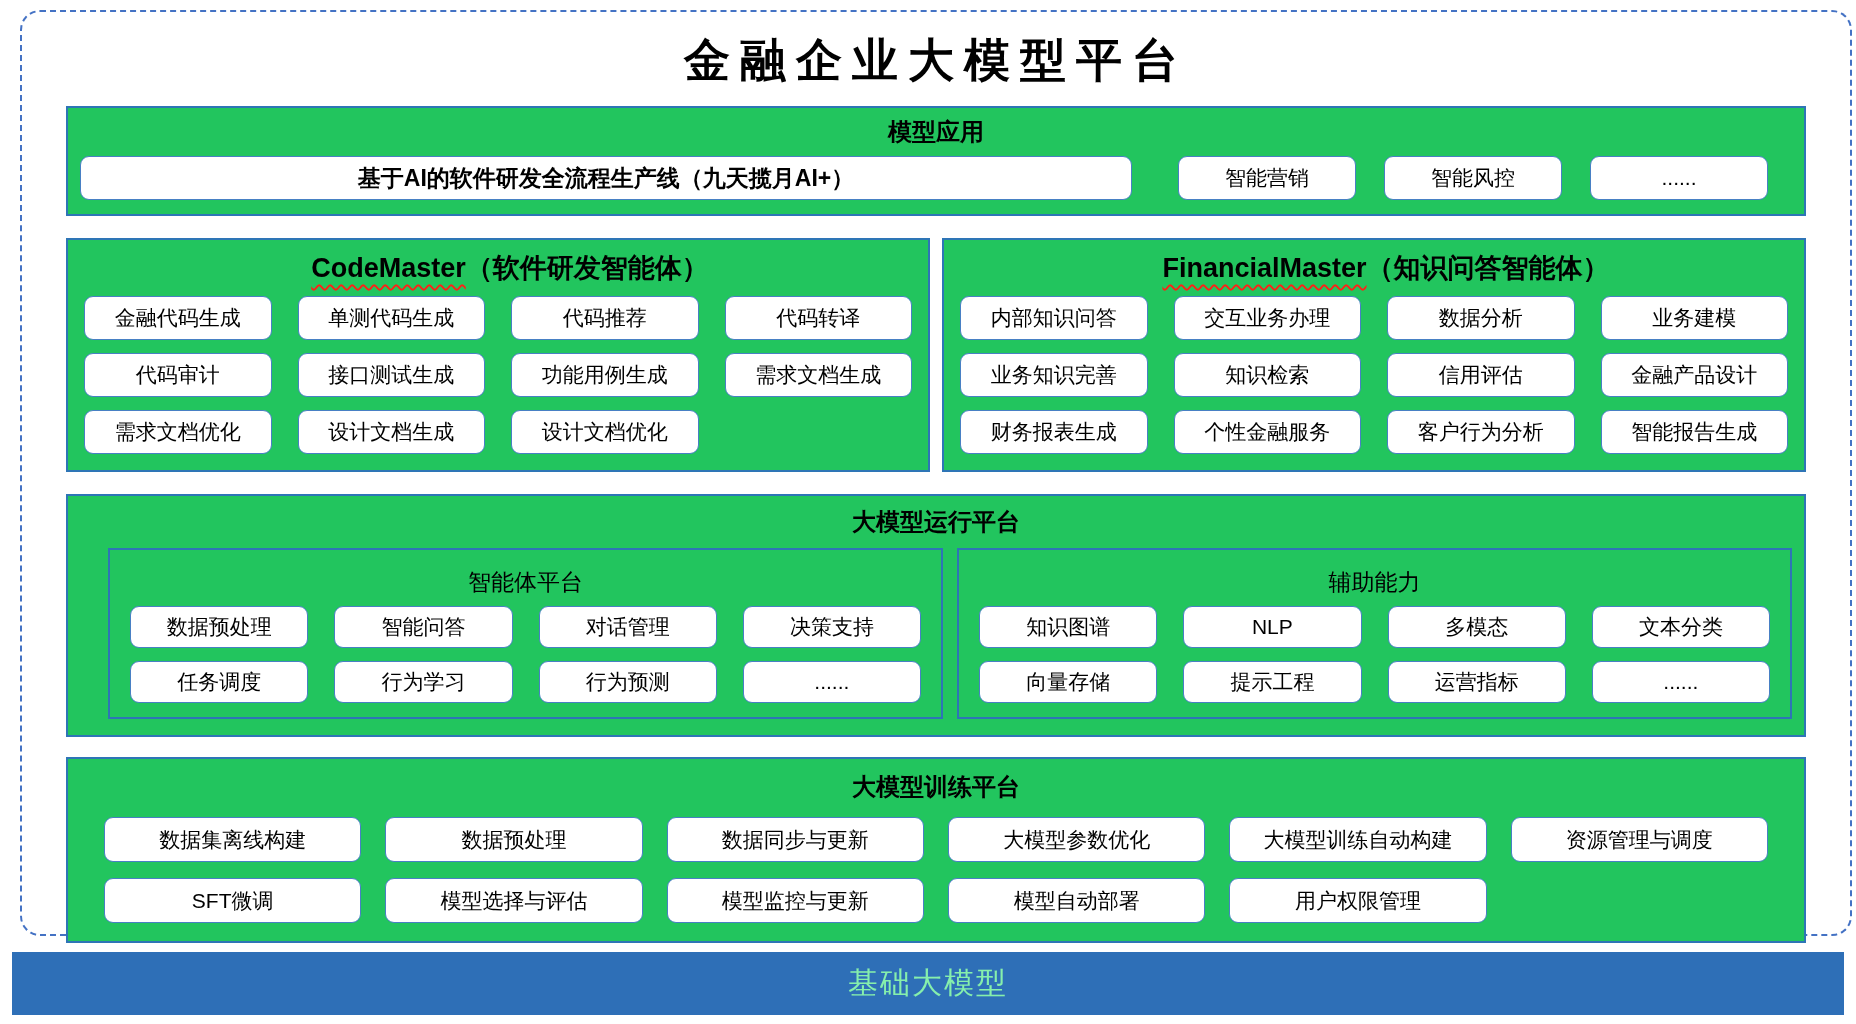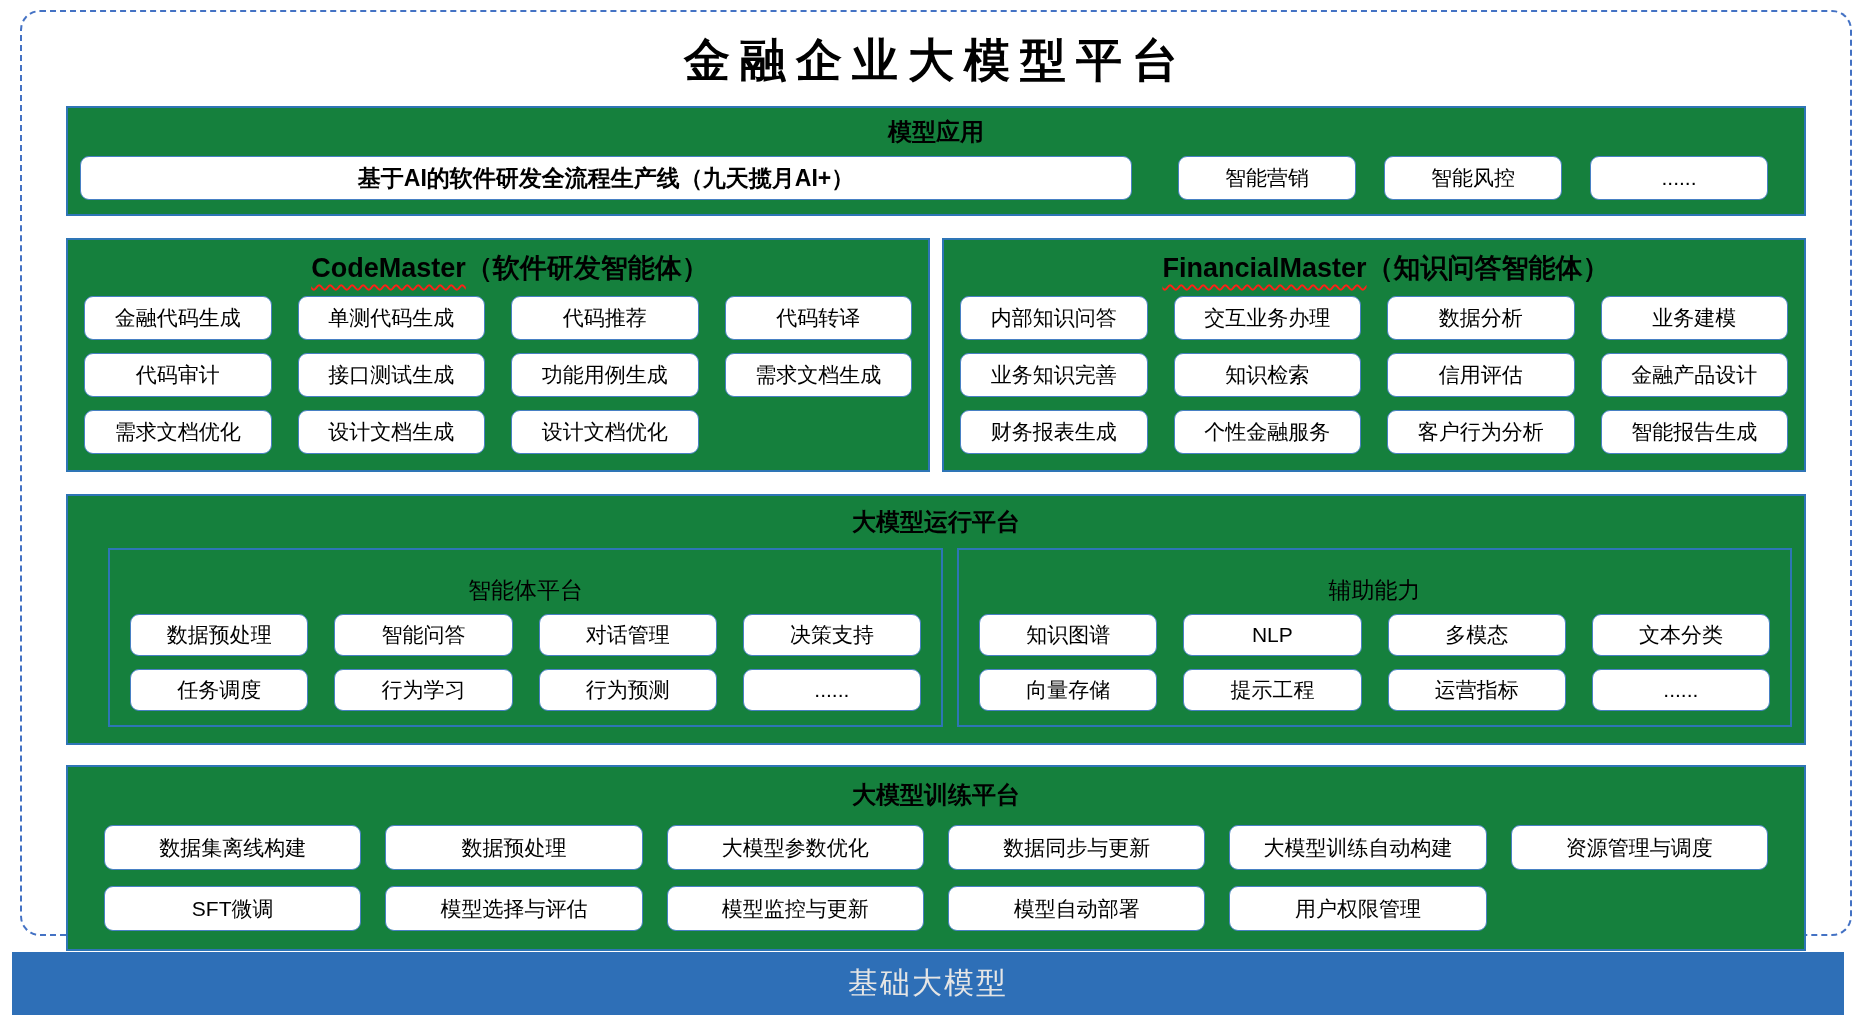--- a/index.html
+++ b/index.html
@@ -9,21 +9,21 @@
 
   .outer { position:absolute; left:20px; top:10px; width:1832px; height:926px;
            border:2px dashed #4472C4; border-radius:20px; background:#fff; }
 
   .big-title { text-align:center; padding-top:16px; line-height:64px;
                font-family:"DejaVu Serif", serif; font-weight:bold;
                font-size:46px; letter-spacing:10px; }
 
   .content { padding:0 44px; }
 
-  .panel { border:2px solid #2E75B6; background:#15803d; }
+  .panel { border:2px solid #2E75B6; background:#22c55e; }
 
   .sec-header { text-align:center; font-weight:bold; font-size:24px; line-height:32px; }
 
   
   .sec-apps { margin-top:14px; padding:8px 12px 14px; }
   .apps-row { display:flex; margin-top:8px; align-items:center; }
   .box { border:1.5px solid #4880C4; border-radius:9px; background:#fff;
          display:flex; align-items:center; justify-content:center;
          font-size:21px; height:44px; text-align:center; }
   .pipeline { width:1052px; font-weight:bold; font-size:23px; margin-right:46px; }
@@ -36,32 +36,32 @@
   .agent-title { text-align:center; font-size:27px; font-weight:bold;
                  line-height:40px; margin-bottom:8px; }
   .squiggle { text-decoration-line:underline; text-decoration-style:wavy;
               text-decoration-color:#FF2116; text-decoration-thickness:2px;
               text-underline-offset:7px;margin-left:24px; }
   .grid4 { display:grid; grid-template-columns:repeat(4,1fr); gap:13px 26px; }
 
   
   .sec-runtime { margin-top:22px; padding:10px 12px 16px; }
   .runtime-row { display:flex; gap:14px; margin-top:10px; padding-left:28px; }
-  .sub-box { flex:1; border:2px solid #2E75B6; padding:22px 20px 14px; }
+  .sub-box { flex:1; border:2px solid #2E75B6; padding:14px 20px 14px; }
   .sub-title { text-align:center; font-size:23px; line-height:36px; margin-bottom:6px; }
   .sub-box .box { height:42px; }
 
   
   .sec-training { margin-top:20px; padding:12px 36px 18px; }
   .grid6 { display:grid; grid-template-columns:repeat(6,1fr); gap:16px 24px; margin-top:14px; }
   .grid6 .box { height:45px; }
 
   
   .foundation { position:absolute; left:12px; top:952px; width:1832px; height:63px;
-                background:#2E6FB7; color:#e5e5e5; display:flex; align-items:center;
+                background:#2E6FB7; color:#86efac; display:flex; align-items:center;
                 justify-content:center; font-size:30px; letter-spacing:2px; }
 </style>
 </head>
 <body>
 
 <div class="outer">
   <div class="big-title">金融企业大模型平台</div>
 
   <div class="content">
 
@@ -149,22 +149,22 @@
           </div>
         </div>
       </div>
     </div>
 
     <div class="panel sec-training">
       <div class="sec-header">大模型训练平台</div>
       <div class="grid6">
         <div class="box">数据集离线构建</div>
         <div class="box">数据预处理</div>
+        <div class="box">数据同步与更新</div>
         <div class="box">大模型参数优化</div>
-        <div class="box">数据同步与更新</div>
         <div class="box">大模型训练自动构建</div>
         <div class="box">资源管理与调度</div>
         <div class="box">SFT微调</div>
         <div class="box">模型选择与评估</div>
         <div class="box">模型监控与更新</div>
         <div class="box">模型自动部署</div>
         <div class="box">用户权限管理</div>
       </div>
     </div>
 

